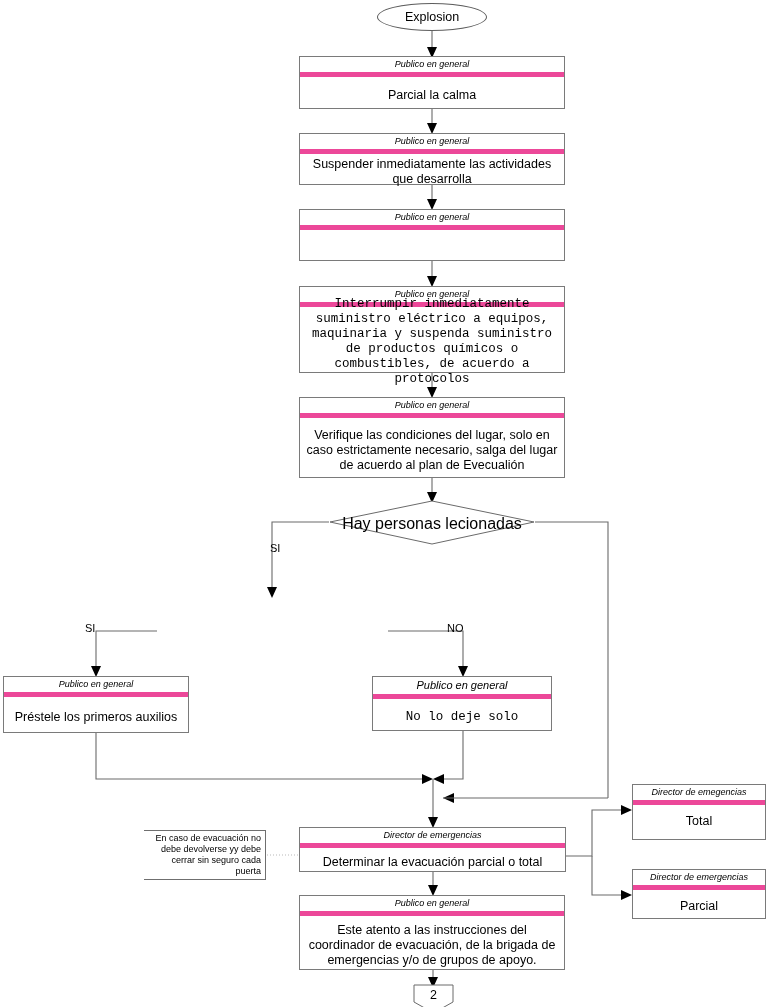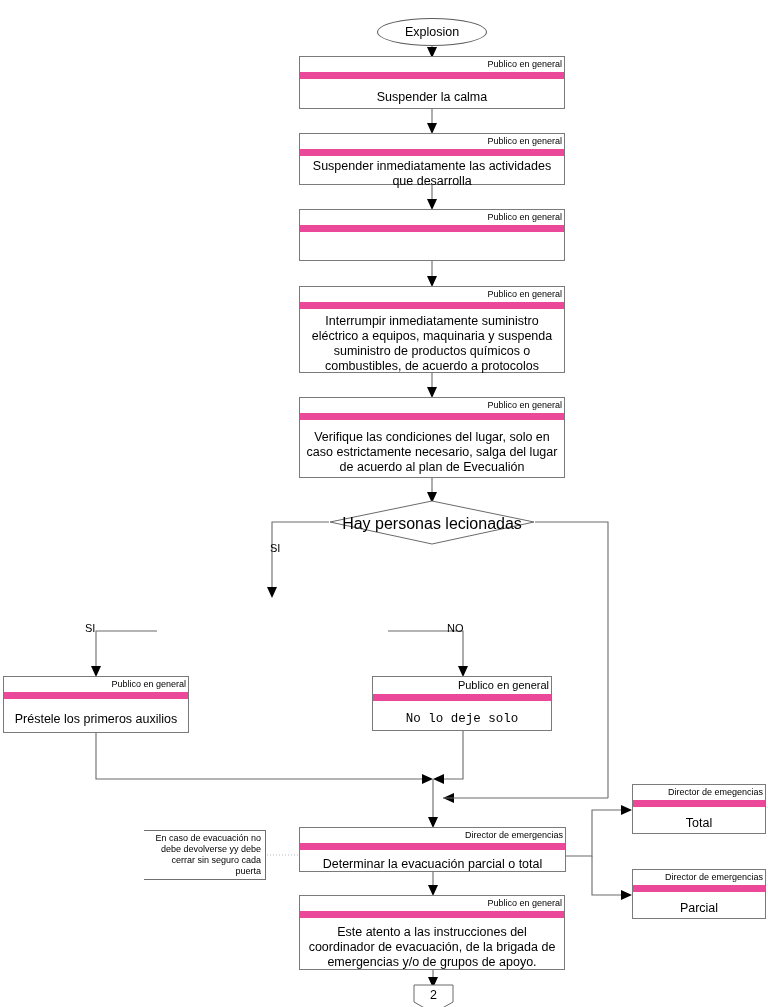--- a/index.html
+++ b/index.html
@@ -21,28 +21,29 @@
   }
   
   .node {
     position: absolute;
     box-sizing: border-box;
     border: 1px solid #7a7a7a;
     background: #ffffff;
   }
   .node .hdr {
     box-sizing: border-box;
-    border-bottom: 7px solid #ec4899;
-    text-align: right;
+    border-bottom: 5px solid #ec4899;
+    text-align: center;
     font-size: 9px;
     line-height: 11px;
     padding: 2px 2px 2px 2px;
     color: #000;
     white-space: nowrap;
     overflow: hidden;
+    font-style: italic;
   }
   .node .body {
     box-sizing: border-box;
     display: flex;
     align-items: center;
     justify-content: center;
     text-align: center;
     font-size: 12.5px;
     line-height: 15px;
     padding: 2px 5px;
@@ -191,41 +192,41 @@
     <polygon class="arrow" points="632,810 621,805 621,815"></polygon>
     <polyline points="592,856 592,895 624,895"></polyline>
     <polygon class="arrow" points="632,895 621,890 621,900"></polygon>
 
     <line class="dotted" x1="267" y1="855" x2="299" y2="855"></line>
 
     <line x1="433" y1="970" x2="433" y2="980"></line>
     <polygon class="arrow" points="433,988 428,977 438,977"></polygon>
   </svg>
 
-  <div class="oval" style="left:377px; top:18px; width:110px; height:28px;align-items:center;">
+  <div class="oval" style="left:377px; top:3px; width:110px; height:28px;align-items:center;">
     <span>Explosion</span>
   </div>
 
   <div class="node" style="left:299px; top:56px; width:266px; height:53px;">
     <div class="hdr">Publico en general</div>
-    <div class="body" style="height:36px;">Suspender la calma</div>
+    <div class="body" style="height:36px;">Parcial la calma</div>
   </div>
 
   <div class="node" style="left:299px; top:133px; width:266px; height:52px;">
     <div class="hdr">Publico en general</div>
     <div class="body" style="height:35px;">Suspender inmediatamente las actividades que desarrolla</div>
   </div>
 
   <div class="node" style="left:299px; top:209px; width:266px; height:52px;">
     <div class="hdr">Publico en general</div>
   </div>
 
   <div class="node" style="left:299px; top:286px; width:266px; height:87px;">
     <div class="hdr">Publico en general</div>
-    <div class="body" style="height:70px;">Interrumpir inmediatamente suministro eléctrico a equipos, maquinaria y suspenda suministro de productos químicos o combustibles, de acuerdo a protocolos</div>
+    <div class="body" style="height:70px;font-family:Liberation Mono, monospace;">Interrumpir inmediatamente suministro eléctrico a equipos, maquinaria y suspenda suministro de productos químicos o combustibles, de acuerdo a protocolos</div>
   </div>
 
   <div class="node" style="left:299px; top:397px; width:266px; height:81px;">
     <div class="hdr">Publico en general</div>
     <div class="body" style="height:64px;">Verifique las condiciones del lugar, solo en caso estrictamente necesario, salga del lugar de acuerdo al plan de Evecualión</div>
   </div>
 
   <div class="diamond-wrap" style="left:329px; top:500px; width:206px; height:46px;">
     <svg width="206" height="46" viewBox="0 0 206 46">
       <polygon points="103,1 205,22 103,44 1,22" fill="#ffffff" stroke="#6a6a6a" stroke-width="1"></polygon>
@@ -247,21 +248,21 @@
     <div class="body" style="height:36px;font-family:Liberation Mono, monospace;">No lo deje solo</div>
   </div>
 
   <div class="note" style="left:144px; top:830px; width:122px; height:50px;">En caso de evacuación no debe devolverse yy debe cerrar sin seguro cada puerta</div>
 
   <div class="node" style="left:299px; top:827px; width:267px; height:45px;">
     <div class="hdr">Director de emergencias</div>
     <div class="body" style="height:28px;">Determinar la evacuación parcial o total</div>
   </div>
 
-  <div class="node" style="left:632px; top:784px; width:134px; height:50px;">
+  <div class="node" style="left:632px; top:784px; width:134px; height:56px;">
     <div class="hdr">Director de emegencias</div>
     <div class="body" style="height:33px;">Total</div>
   </div>
 
   <div class="node" style="left:632px; top:869px; width:134px; height:50px;">
     <div class="hdr">Director de emergencias</div>
     <div class="body" style="height:33px;">Parcial</div>
   </div>
 
   <div class="node" style="left:299px; top:895px; width:266px; height:75px;">

